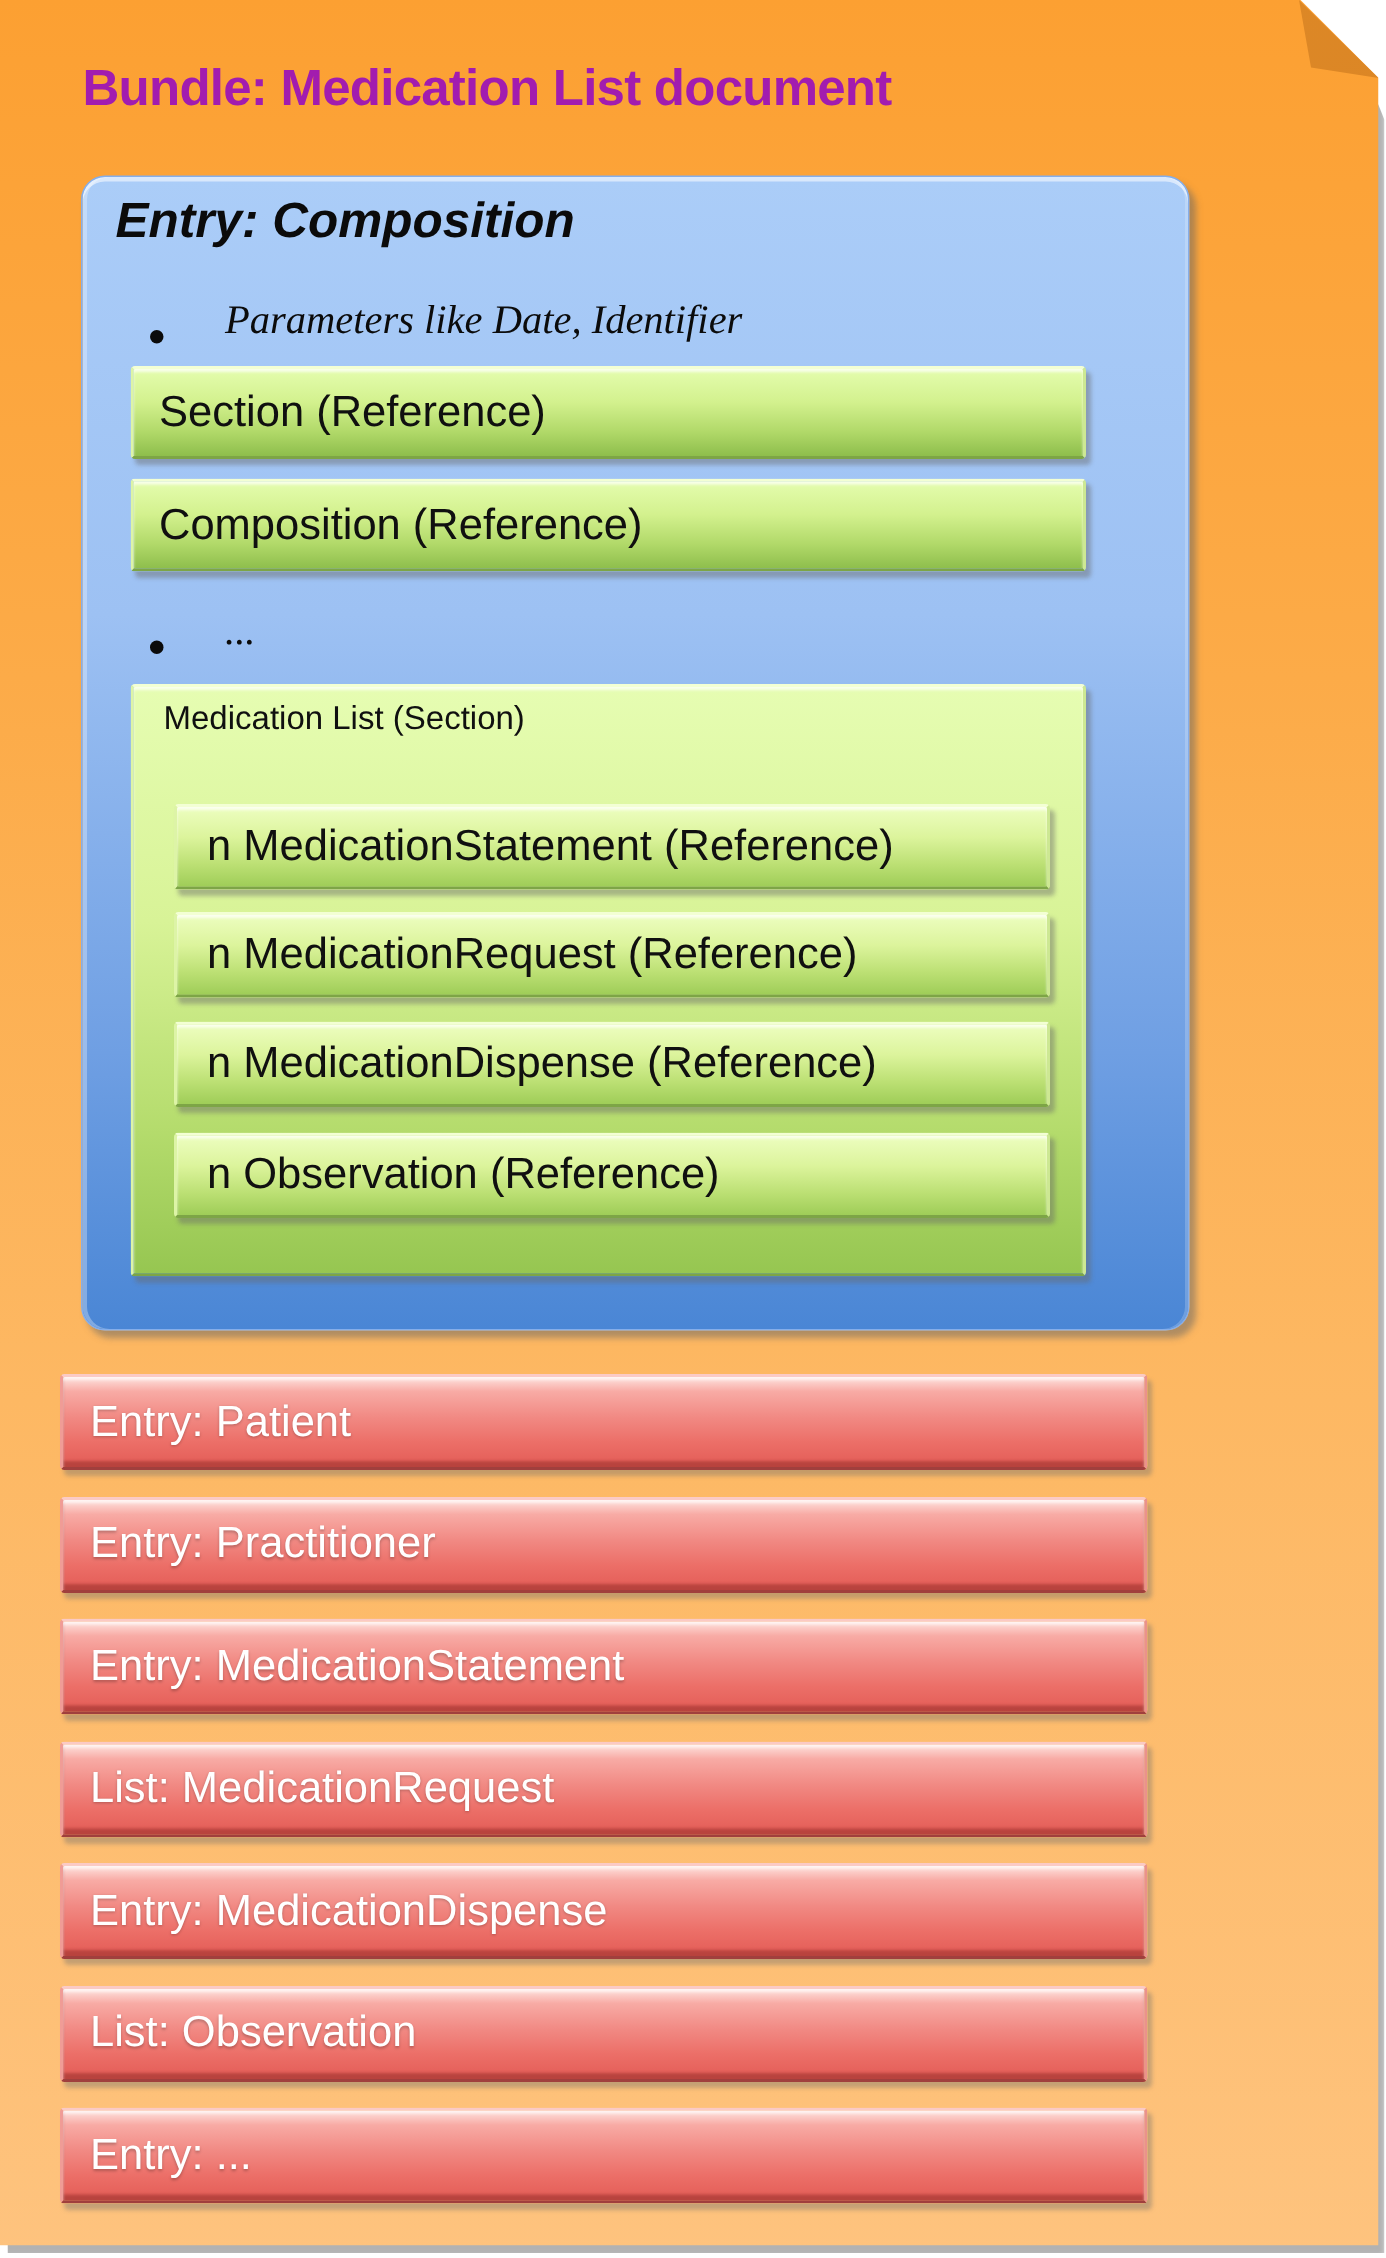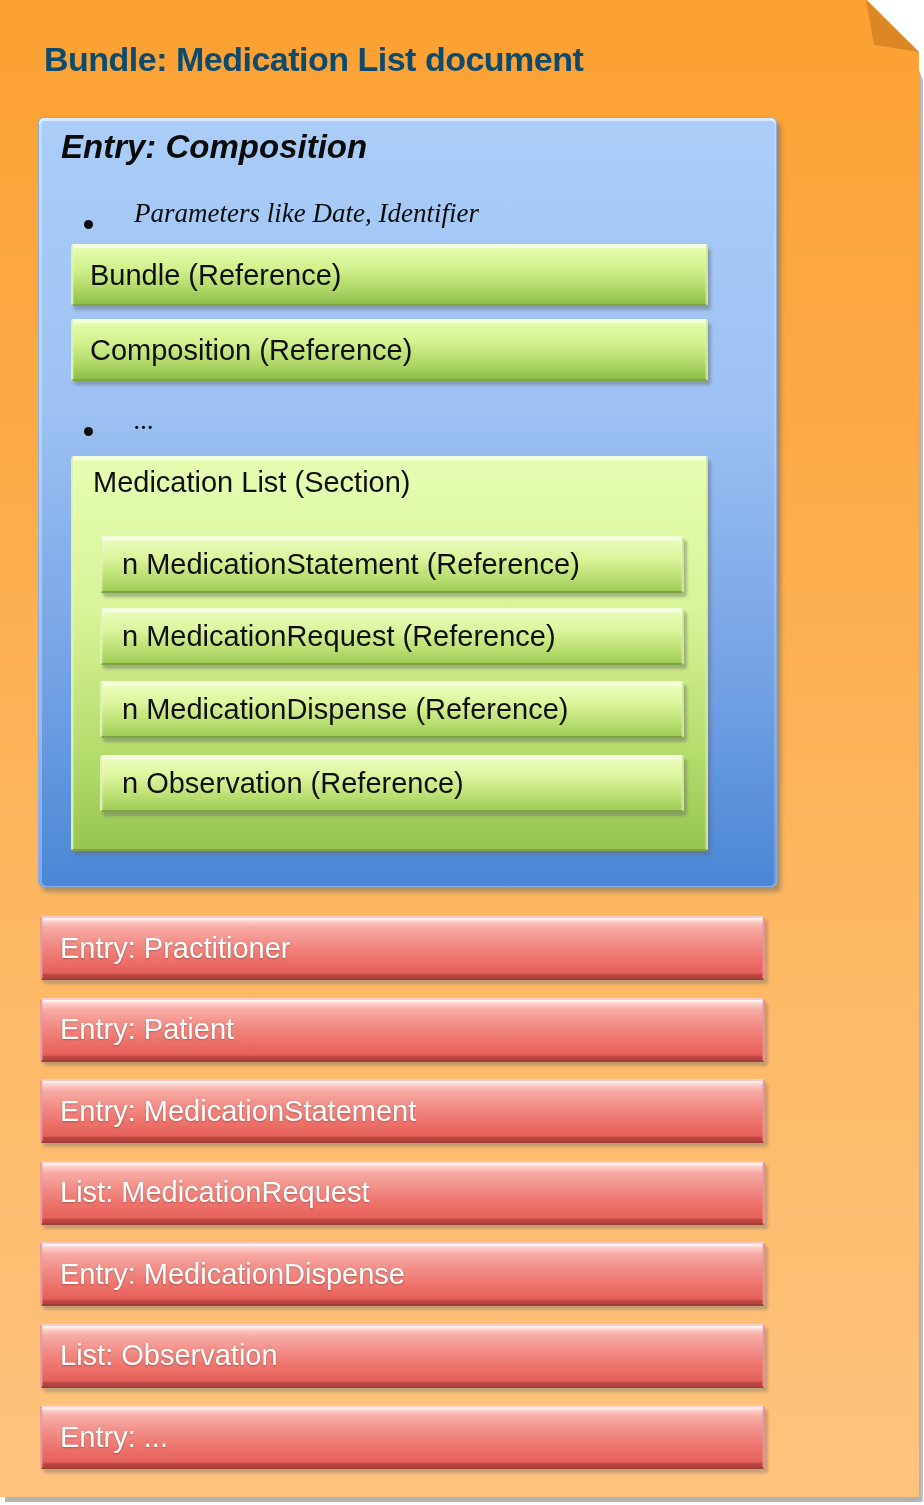--- a/index.html
+++ b/index.html
@@ -18,29 +18,29 @@
     background:linear-gradient(180deg,#fca032 0%,#fcab48 30%,#fdb863 62%,#fec37e 100%);
     clip-path:polygon(0 0,867px 0,919px 52px,919px 1497px,0 1497px);
   }
   .fold{
     position:absolute;left:0;top:0;width:924px;height:1505px;
     background:linear-gradient(135deg,#e18d2b 0%,#d47d1d 100%);
     clip-path:polygon(866px 0,919px 52px,874px 45px);
   }
 
   .bundle-title{
-    position:absolute;left:44px;top:40px;margin:0;
-    font-size:34px;font-weight:bold;color:#0c4a6e;letter-spacing:-.5px;
+    position:absolute;left:55px;top:40px;margin:0;
+    font-size:34px;font-weight:bold;color:#a21caf;letter-spacing:-.5px;
   }
 
   
   .composition{
-    position:absolute;left:38px;top:117px;width:737px;height:768px;
+    position:absolute;left:54px;top:117px;width:737px;height:768px;
     background:linear-gradient(180deg,#abcdf8 0%,#9dc1f3 38%,#6f9fe3 76%,#4a86d5 100%);
-    border:1px solid #85aeea;border-radius:6px;
+    border:1px solid #85aeea;border-radius:16px;
     box-shadow:4px 5px 4px rgba(100,100,100,.5),
                inset 0 3px 0 rgba(255,255,255,.55),
                inset 3px 0 0 rgba(255,255,255,.3),
                inset -2px 0 0 rgba(255,255,255,.2);
   }
   .composition h2{
     position:absolute;left:22px;top:10px;margin:0;
     font-size:33px;font-weight:bold;font-style:italic;color:#0b0b0b;
   }
   .bullet-row{position:absolute;left:45px;display:flex;align-items:flex-end;height:36px;}
@@ -63,21 +63,21 @@
   
   .section-box{
     position:absolute;left:32px;top:338px;width:637px;height:395px;box-sizing:border-box;
     border:2px solid;border-color:#f3ffd4 #cde893 #7da546 #ddf4a6;border-radius:3px;
     background:linear-gradient(180deg,#e6fdb2 0%,#d8f397 40%,#b5dc6d 75%,#96c651 100%);
     box-shadow:3px 4px 3px rgba(105,105,105,.45),
                inset 0 2px 2px rgba(255,255,255,.75);
   }
   .section-box h3{
     position:absolute;left:20px;top:8px;margin:0;
-    font-size:29px;font-weight:normal;color:#101010;
+    font-size:22px;font-weight:normal;color:#101010;
   }
   .item-box{
     position:absolute;left:27px;width:584px;height:57px;padding-left:20px;box-sizing:border-box;
     background:linear-gradient(180deg,#edfec0 0%,#dcf49c 38%,#bce074 72%,#9fcd58 100%);
   }
 
   
   .entries{
     position:absolute;left:40px;top:916px;width:725px;
     display:flex;flex-direction:column;gap:17.5px;
@@ -105,21 +105,21 @@
 
   <section class="composition">
     <h2>Entry: Composition</h2>
 
     <div class="bullet-row" style="top:75px">
       <span class="bullet-dot"></span>
       <span class="bullet-text">Parameters like Date, Identifier</span>
     </div>
 
     <div class="green ref-box" style="top:126px">
-      <span>Bundle (Reference)</span>
+      <span>Section (Reference)</span>
     </div>
 
     <div class="green ref-box" style="top:201px">
       <span>Composition (Reference)</span>
     </div>
 
     <div class="bullet-row" style="top:282px">
       <span class="bullet-dot"></span>
       <span class="bullet-text">...</span>
     </div>
@@ -137,24 +137,24 @@
         <span>n MedicationDispense (Reference)</span>
       </div>
       <div class="green item-box" style="top:297px">
         <span>n Observation (Reference)</span>
       </div>
     </div>
   </section>
 
   <div class="entries">
     <div class="entry-box">
-      <span>Entry: Practitioner</span>
+      <span>Entry: Patient</span>
     </div>
     <div class="entry-box">
-      <span>Entry: Patient</span>
+      <span>Entry: Practitioner</span>
     </div>
     <div class="entry-box">
       <span>Entry: MedicationStatement</span>
     </div>
     <div class="entry-box">
       <span>List: MedicationRequest</span>
     </div>
     <div class="entry-box">
       <span>Entry: MedicationDispense</span>
     </div>

